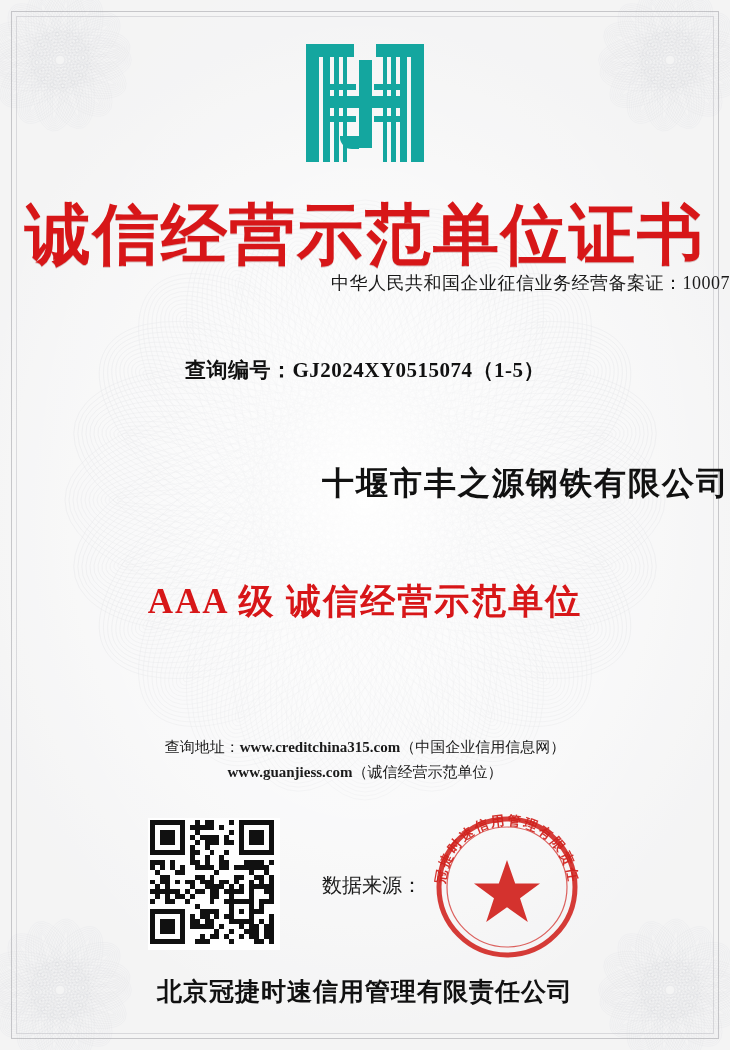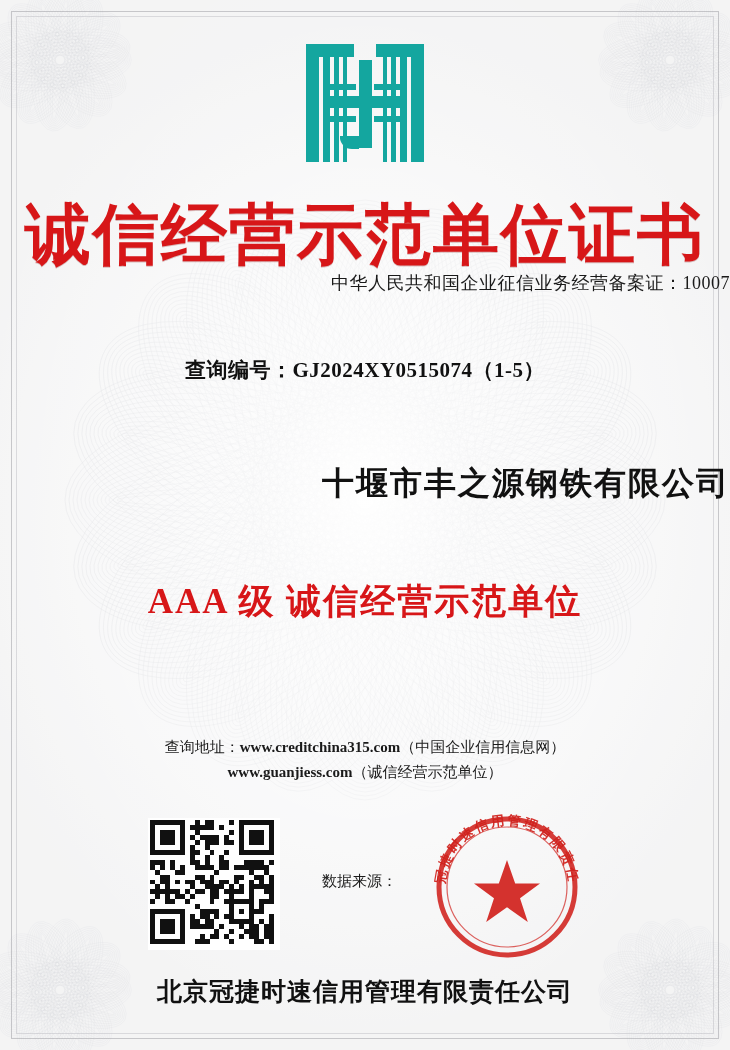--- a/index.html
+++ b/index.html
@@ -163,21 +163,21 @@
     height: 128px;
     background: #ffffff;
     padding: 2px;
   }
   .qr canvas, .qr svg { display: block; }
 
   .data-source {
     position: absolute;
     left: 322px;
     top: 872px;
-    font-size: 15px;
+    font-size: 20px;
     color: #1a1a1a;
     text-align: right;
   }
 
   
   .seal {
     position: absolute;
     left: 432px;
     top: 812px;
     width: 150px;

